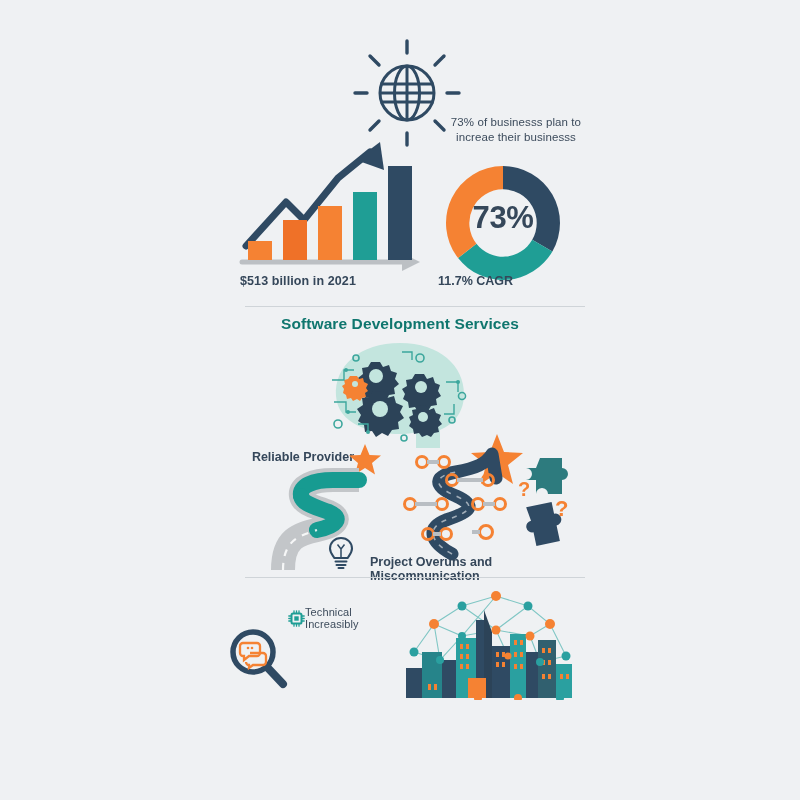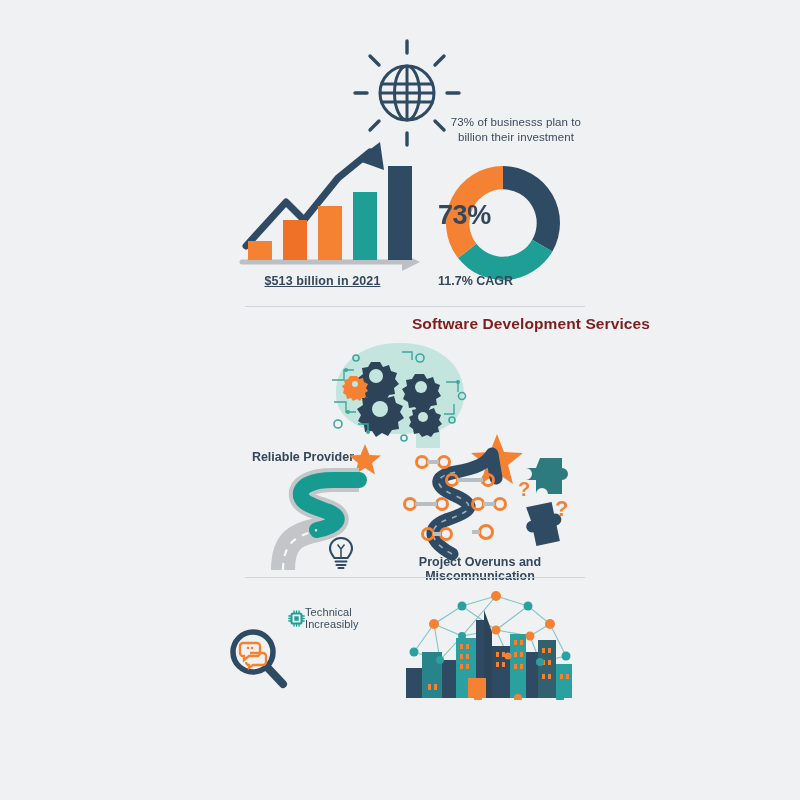--- a/index.html
+++ b/index.html
@@ -33,32 +33,31 @@
     text-align: center;
     font-size: 11.5px;
     line-height: 15px;
     color: #3c4b5c;
     letter-spacing: .1px;
   }
 
   #bar-chart { left: 238px; top: 140px; width: 190px; height: 140px; }
   #bar-caption {
     left: 240px; top: 274px; width: 165px;
-    text-align: center;
     font-size: 12.5px;
     font-weight: bold;
     color: #35475a;
     letter-spacing: .1px;
-    text-decoration: underline;
   }
 
   #donut-chart { left: 438px; top: 158px; width: 130px; height: 130px; }
   #donut-center-label {
     left: 438px; top: 200px; width: 130px;
-    font-size: 27px;
+    text-align: center;
+    font-size: 31px;
     font-weight: bold;
     color: #35475a;
     letter-spacing: -.4px;
   }
   #donut-caption {
     left: 438px; top: 274px; width: 130px;
     text-align: left;
     font-size: 12.5px;
     font-weight: bold;
     color: #35475a;
@@ -69,24 +68,24 @@
     background: #cfd4d8;
     left: 245px;
     width: 340px;
   }
   #divider-1 { top: 306px; }
   #divider-2 { top: 577px; }
 
   .section-title {
     left: 150px;
     width: 500px;
-    text-align: right;
+    text-align: center;
     font-size: 15.5px;
     font-weight: bold;
-    color: #7f1d1d;
+    color: #0f766e;
     letter-spacing: .1px;
   }
   #title-section-1 { top: 315px; }
   #title-section-3 { top: 722px; }
 
   
   #brain-graphic { left: 312px; top: 340px; width: 176px; height: 110px; }
 
   #reliable-label {
     left: 234px; top: 450px; width: 120px;
@@ -95,21 +94,20 @@
     font-weight: bold;
     color: #35475a;
   }
   #reliable-star { left: 348px; top: 443px; width: 34px; height: 34px; }
   #road-graphic { left: 255px; top: 460px; width: 120px; height: 110px; }
   #bulb-icon { left: 327px; top: 536px; width: 28px; height: 34px; }
 
   #obstacle-graphic { left: 400px; top: 432px; width: 180px; height: 130px; }
   #overrun-caption {
     left: 370px; top: 555px; width: 220px;
-    text-align: center;
     font-size: 12.5px;
     font-weight: bold;
     color: #35475a;
   }
 
   
   #magnifier-icon { left: 227px; top: 627px; width: 62px; height: 62px; }
 
   #criteria-list { left: 288px; top: 603px; width: 110px; }
   .criteria-row {
@@ -149,21 +147,21 @@
       <ellipse cx="55" cy="55" rx="12.5" ry="27"></ellipse>
       <line x1="55" y1="28" x2="55" y2="82"></line>
       <line x1="28.5" y1="46" x2="81.5" y2="46"></line>
       <line x1="28" y1="55" x2="82" y2="55"></line>
       <line x1="28.5" y1="64" x2="81.5" y2="64"></line>
     </g>
   </svg>
 
   <div class="abs" id="invest-caption">
     <div>73% of businesss plan to</div>
-    <div>billion their investment</div>
+    <div>increae their businesss</div>
   </div>
 
   <svg class="abs" id="bar-chart" viewBox="0 0 190 140">
 
     <g stroke="#2f4a63" stroke-width="7" fill="none" stroke-linecap="round" stroke-linejoin="round">
       <polyline points="8,106 48,62 66,80 100,38 132,12"></polyline>
     </g>
     <polygon points="142,2 146,30 118,20" fill="#2f4a63"></polygon>
 
     <line x1="4" y1="122" x2="168" y2="122" stroke="#bcc0c4" stroke-width="5" stroke-linecap="round"></line>

